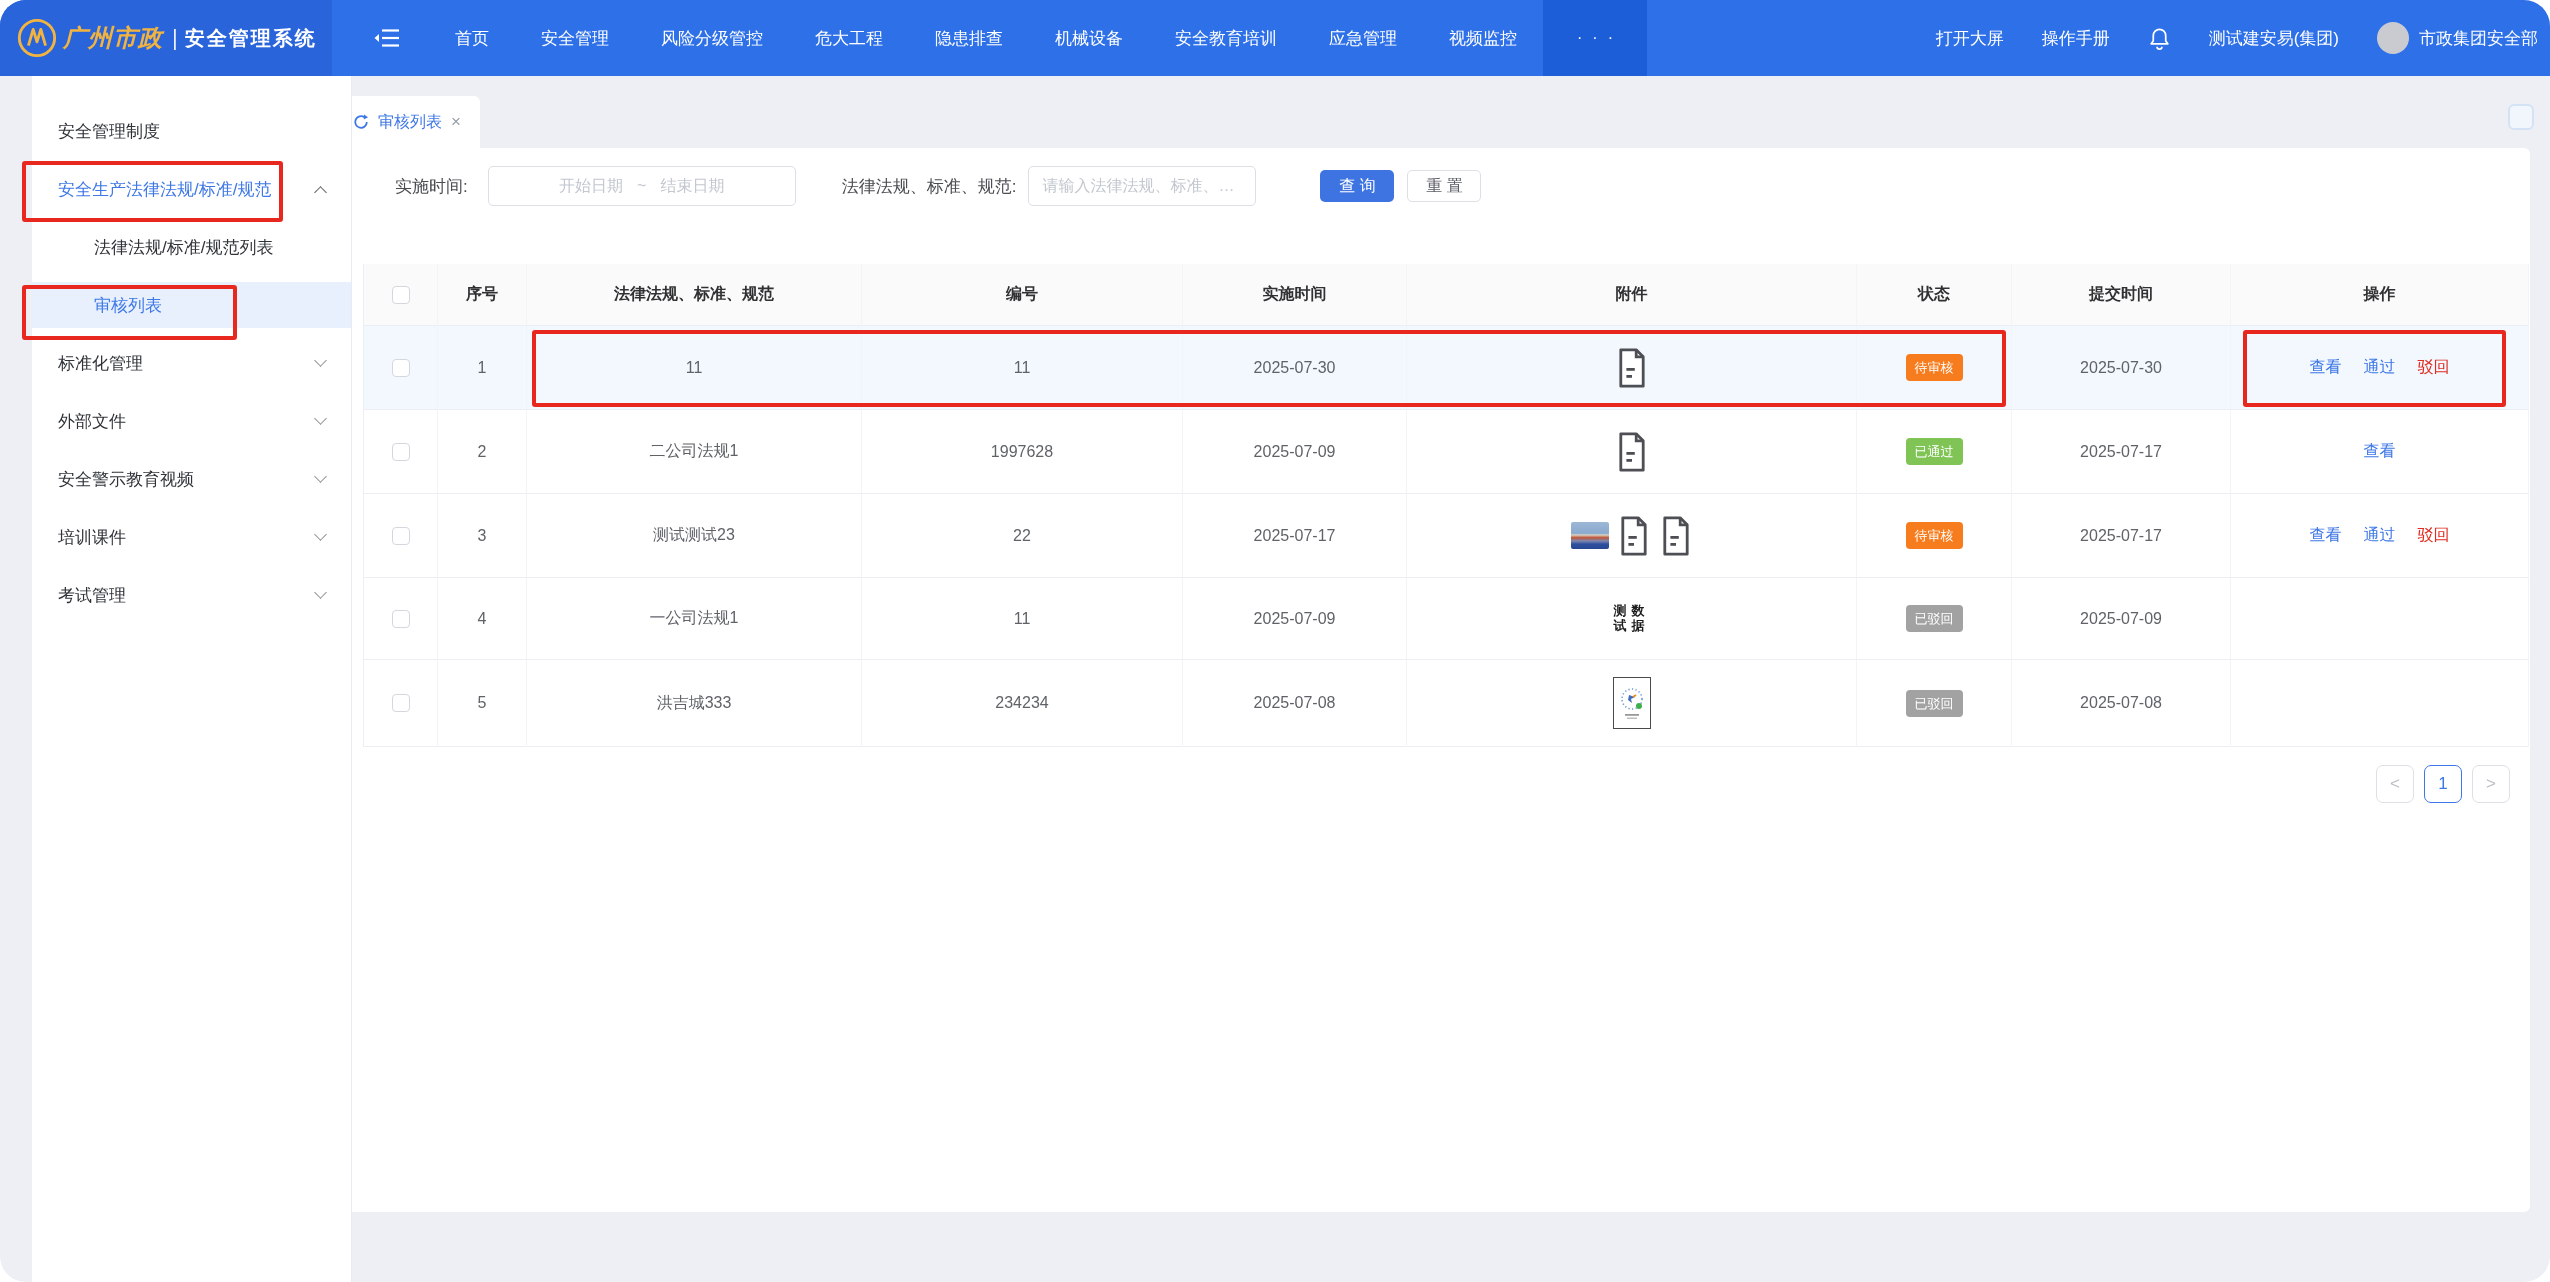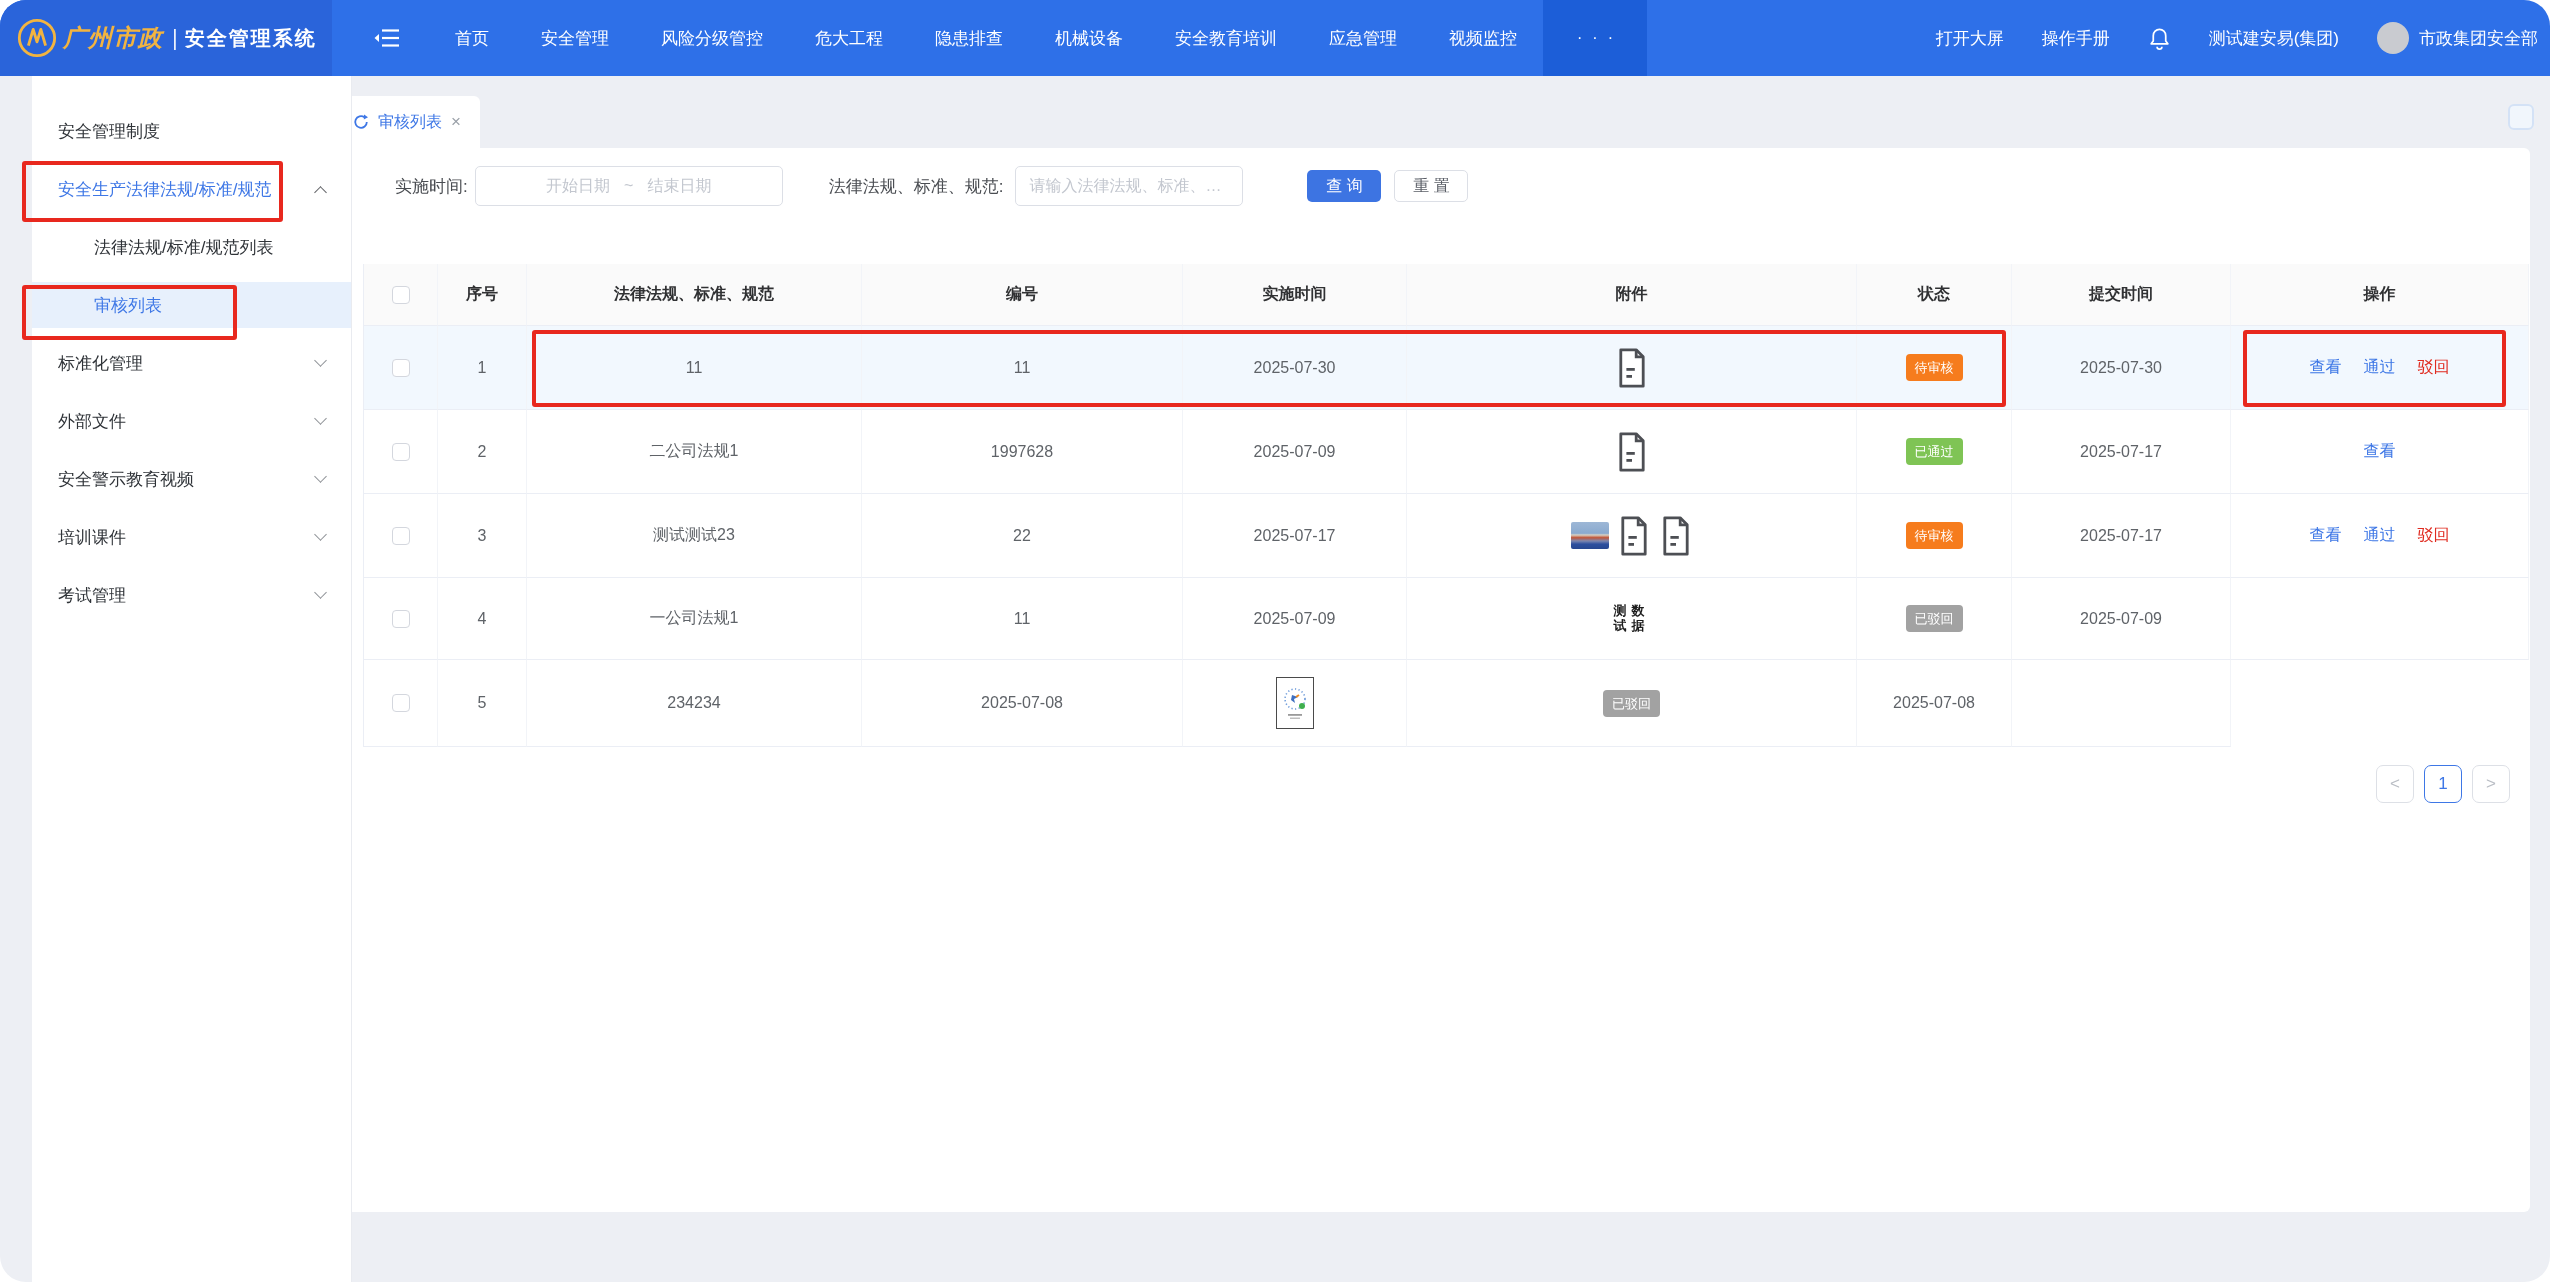--- a/index.html
+++ b/index.html
@@ -37,21 +37,21 @@
   .tab { position:absolute; left:14px; top:20px; width:146px; height:52px; background:#fff; border-radius:6px 6px 0 0; display:flex; align-items:center; justify-content:center; gap:9px; cursor:pointer; }
   .tab-label { color:#3e77e6; font-size:16px; }
   .tab-close { color:#9aa0a8; font-size:17px; cursor:pointer; }
   .corner-icon { position:absolute; right:16px; top:28px; width:26px; height:26px; border:2px solid #cfe0f7; border-radius:6px; background:#f3f8ff; opacity:.8; cursor:pointer; }
   .card { position:absolute; left:2px; top:72px; width:2208px; height:1064px; background:#fff; border-radius:6px; }
 
   
   .filters { position:absolute; left:0; top:18px; width:100%; height:40px; display:flex; align-items:center; }
   .f-label { font-size:17px; color:#4a4d52; white-space:nowrap; }
   .lbl-date { margin-left:73px; }
-  .date-input { margin-left:7px; width:308px; height:40px; border:1px solid #dcdfe6; border-radius:5px; background:#fff; display:flex; align-items:center; justify-content:center; gap:14px; color:#c3c7cf; font-size:16px; cursor:text; }
+  .date-input { margin-left:20px; width:308px; height:40px; border:1px solid #dcdfe6; border-radius:5px; background:#fff; display:flex; align-items:center; justify-content:center; gap:14px; color:#c3c7cf; font-size:16px; cursor:text; }
   .lbl-kw { margin-left:46px; }
   .kw-input { margin-left:12px; width:228px; height:40px; border:1px solid #dcdfe6; border-radius:5px; background:#fff; color:#606266; font-size:16px; padding:0 13px; font-family:"Liberation Sans",sans-serif; }
   .kw-input::placeholder { color:#c3c7cf; }
   .btn { height:32px; width:74px; border-radius:5px; display:flex; align-items:center; justify-content:center; font-size:16px; cursor:pointer; white-space:nowrap; }
   .btn-primary { margin-left:64px; background:#3d74e2; color:#fff; }
   .btn-plain { margin-left:13px; background:#fff; border:1px solid #dcdfe6; color:#5a5e66; }
 
   
   .table { position:absolute; left:41px; top:116px; width:2165px; border-left:1px solid #ebeef5; }
   .thead, .trow { display:grid; grid-template-columns:74px 89px 335px 321px 224px 450px 155px 219px 298px; }
@@ -322,20 +322,21 @@
                 <span class="badge" style="background: rgb(162, 162, 162);">已驳回</span>
               </div>
               <div class="td" style="min-height: 82px;">2025-07-09</div>
               <div class="td" style="min-height: 82px;"></div>
             </div>
             <div class="trow">
               <div class="td" style="min-height: 87px;">
                 <span class="checkbox"></span>
               </div>
               <div class="td" style="min-height: 87px;">5</div>
+              <div class="td" style="min-height: 87px;">洪吉城333</div>
               <div class="td" style="min-height: 87px;">234234</div>
               <div class="td" style="min-height: 87px;">2025-07-08</div>
               <div class="td attach" style="min-height: 87px;">
                 <span class="stamp-thumb">
                   <svg width="30" height="36" viewBox="0 0 30 36">
                     <circle cx="15" cy="14" r="10" fill="none" stroke="#6a98d8" stroke-width="1.6" stroke-dasharray="1.2 2.4"></circle>
                     <path d="M12 10 l6 2 -4 2 1 4 -4 -3 z" fill="#3f6fc0"></path>
                     <path d="M16 12 l3 -2" stroke="#f08a1d" stroke-width="2"></path>
                     <circle cx="22" cy="21" r="3" fill="#3faf4e"></circle>
                     <rect x="8" y="29" width="14" height="1.8" fill="#9a9a9a"></rect>

